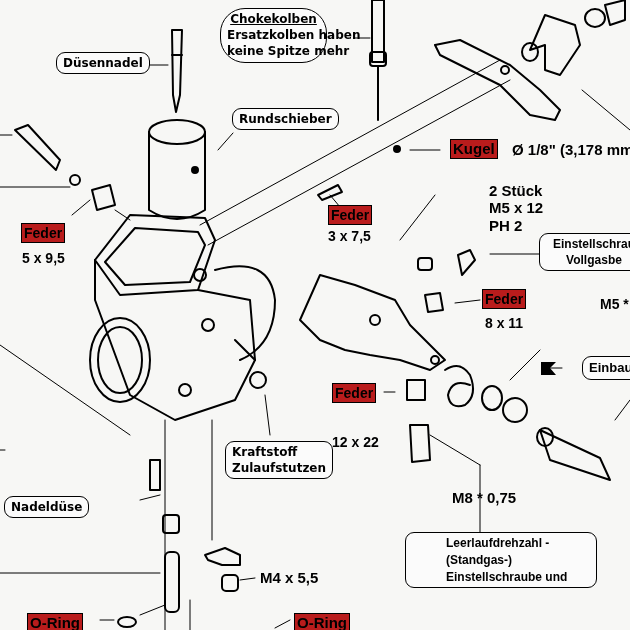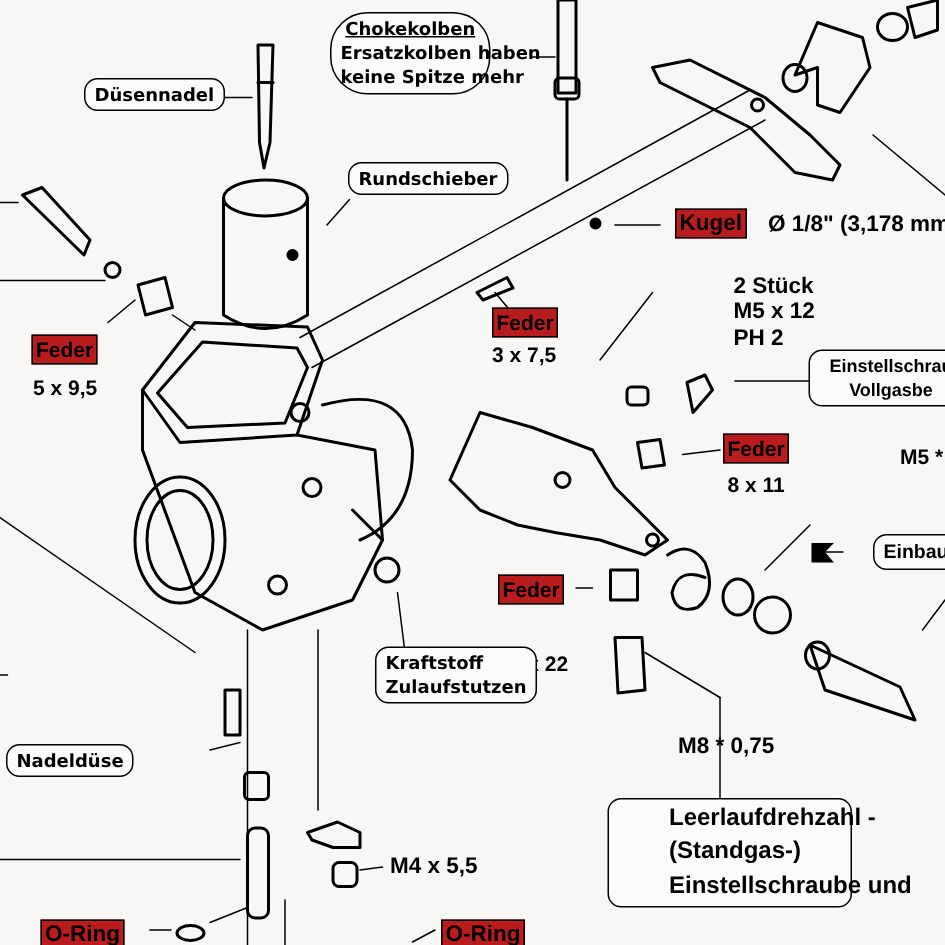--- a/index.html
+++ b/index.html
@@ -187,32 +187,32 @@
 <div class="sbox" style="left:482px; top:289px;">Feder</div>
 <div class="dim" style="left:485px; top:315px;">8 x 11</div>
 
 <div class="rbox" style="left:582px; top:356px; font-family:'Liberation Sans',sans-serif; font-size:13px;">
   <span>Einbau</span>
 </div>
 
 <div class="sbox" style="left:332px; top:383px;">Feder</div>
 <div class="dim" style="left:332px; top:406px;margin-top:28px;">12 x 22</div>
 
-<div class="rbox" style="left:225px; top:431px;margin-left:25px;">
+<div class="rbox" style="left:225px; top:441px;">
   <div>Kraftstoff</div>
   <div>Zulaufstutzen</div>
 </div>
 
 <div class="rbox" style="left:4px; top:496px;">
   <div>Nadeldüse</div>
 </div>
 
 <div class="dim" style="left:452px; top:489px; font-size:15px;">M8 * 0,75</div>
 
-<div class="rbox" style="left:405px; top:532px; width:163px; font-family:'Liberation Sans',sans-serif; font-size:16px; line-height:1.4;padding-left:40px;">
+<div class="rbox" style="left:405px; top:532px; width:192px; font-family:'Liberation Sans',sans-serif; font-size:12px; line-height:1.4;padding-left:40px;">
   <div>Leerlaufdrehzahl -</div>
   <div>(Standgas-)</div>
   <div>Einstellschraube und</div>
 </div>
 
 <div class="dim" style="left:260px; top:569px; font-size:15px;">M4 x 5,5</div>
 
 <div class="sbox" style="left:27px; top:613px; font-size:15px;">O-Ring</div>
 <div class="sbox" style="left:294px; top:613px; font-size:15px;">O-Ring</div>
 

